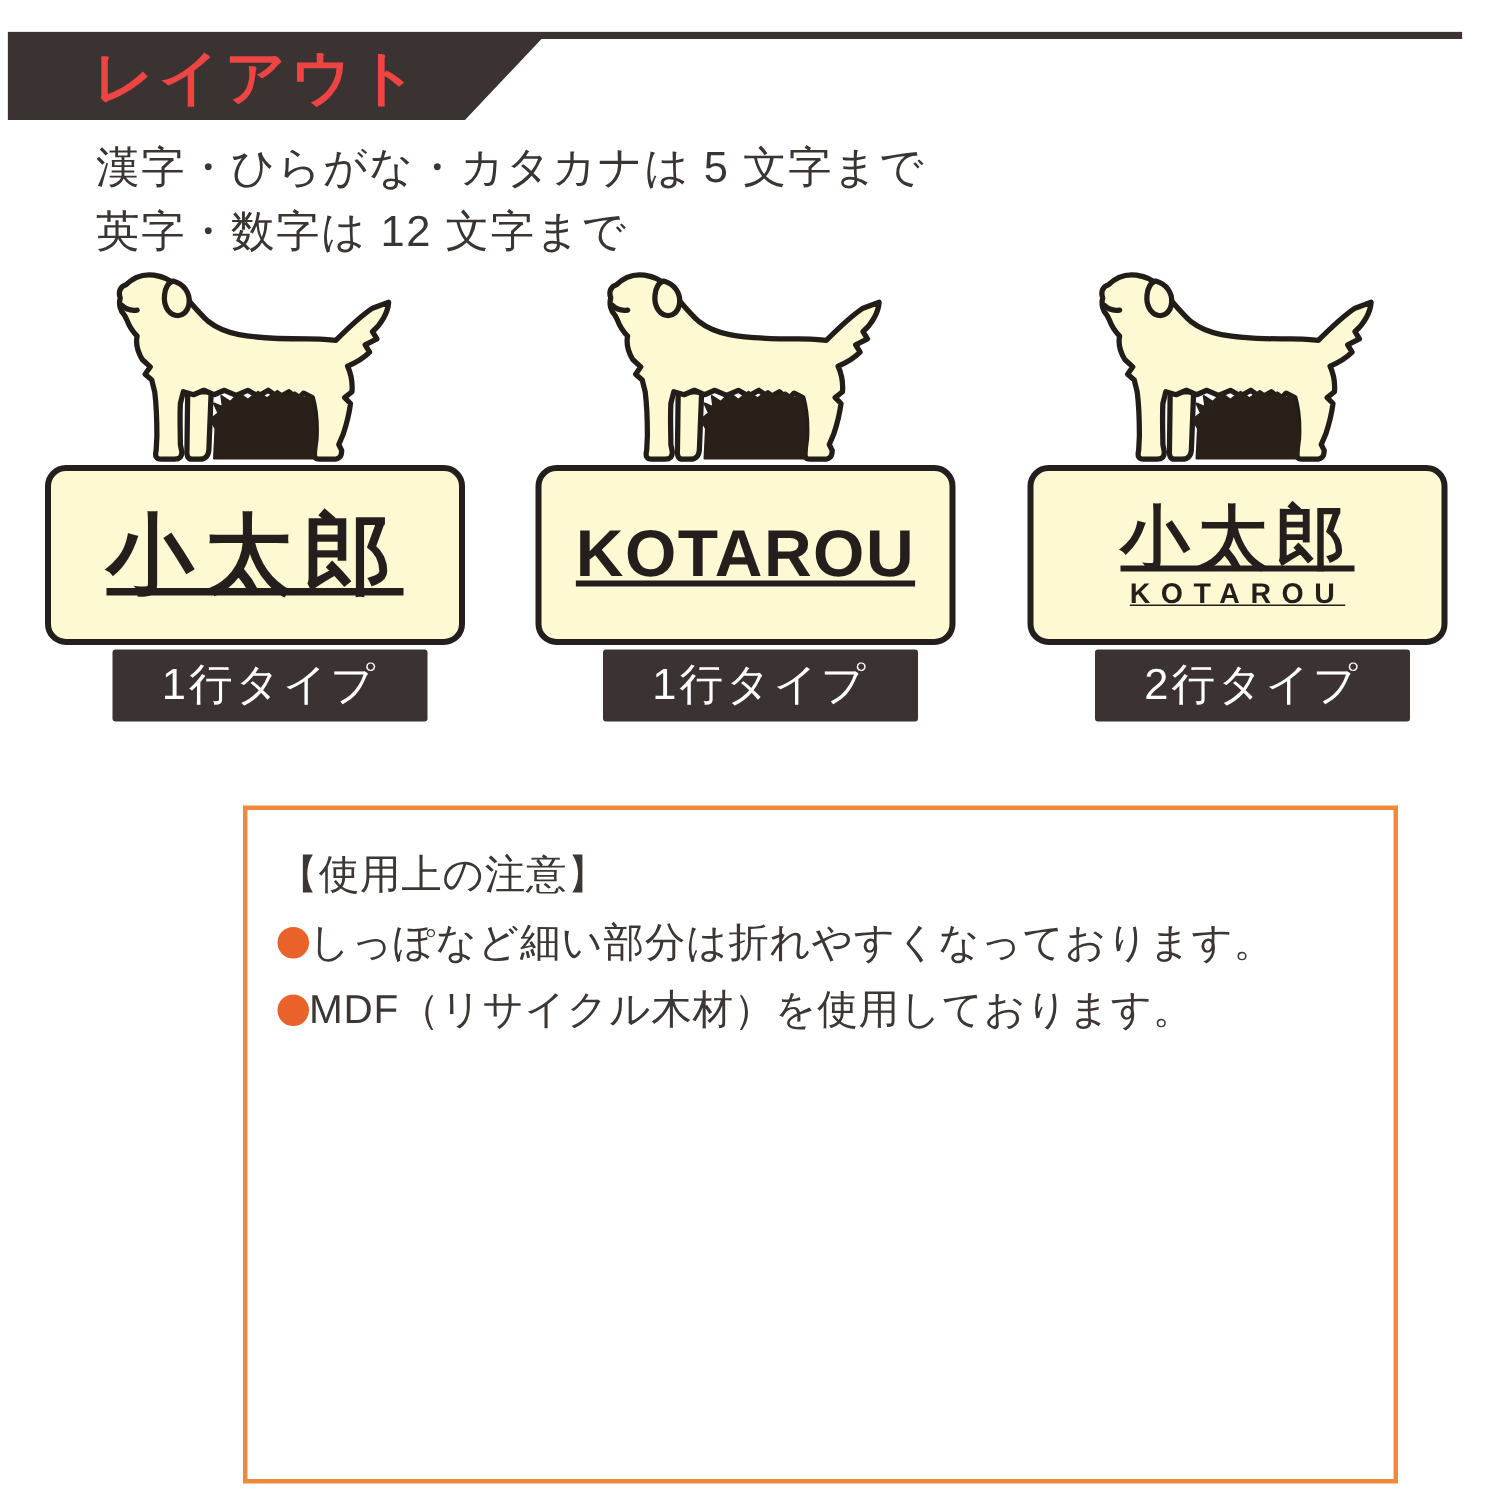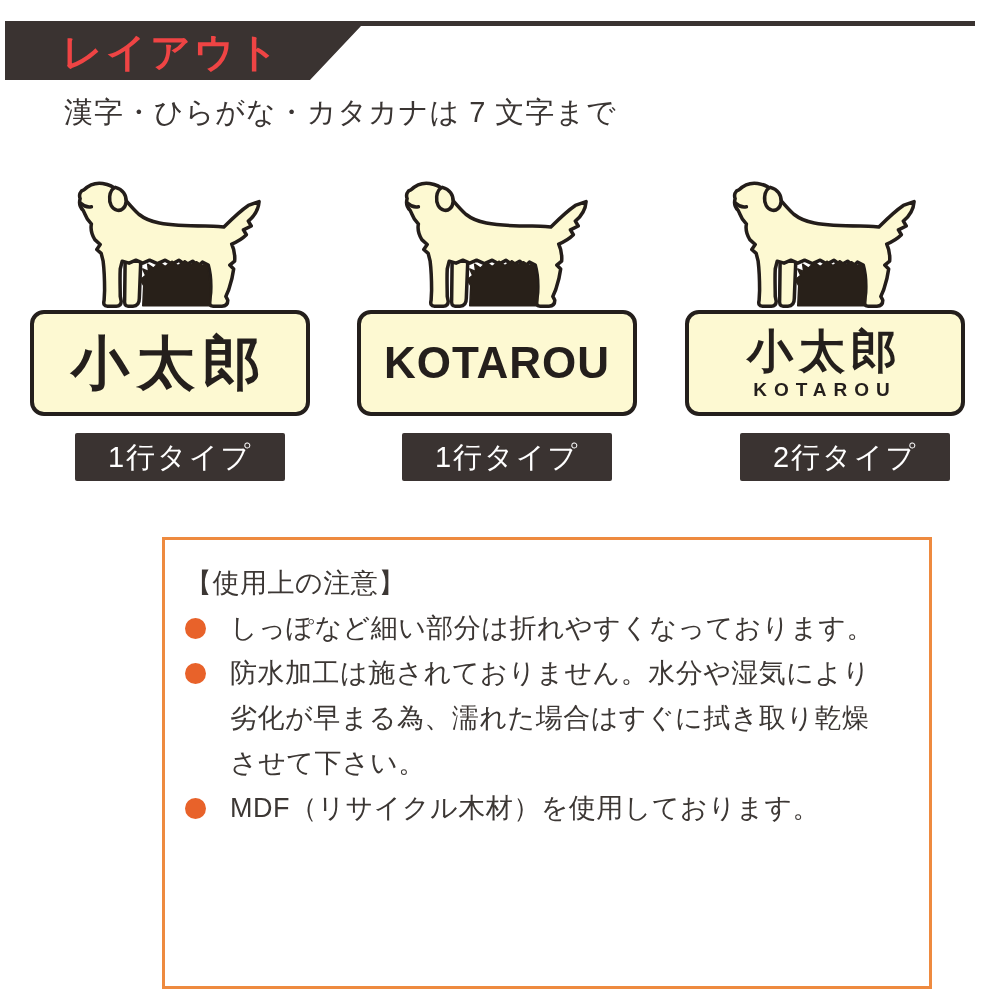--- a/index.html
+++ b/index.html
@@ -18,62 +18,64 @@
     letter-spacing:3px;line-height:46px;
   }
   
   .intro{position:absolute;left:64px;top:91px;font-size:29px;line-height:43px;letter-spacing:1px;color:#3a3533;}
   
   .dog{position:absolute;width:196px;height:132px;}
   .dog1{left:77px;top:181px;}
   .dog2{left:404px;top:181px;}
   .dog3{left:732px;top:181px;}
   .plate{
-    position:absolute;top:310px;width:280px;height:106px;box-sizing:border-box;
+    position:absolute;top:310px;width:280px;height:120px;box-sizing:border-box;
     background:#fdf9d2;border:4px solid #241f1c;border-radius:14px;
     display:flex;flex-direction:column;align-items:center;justify-content:center;
     color:#241f1c;
+    text-decoration:underline;
   }
   .plate1{left:30px;}
   .plate2{left:357px;}
   .plate3{left:685px;}
   .plate-name-kanji{font-size:58px;font-weight:600;letter-spacing:8px;line-height:1;white-space:nowrap;}
   .plate-name-latin{font-size:44px;font-weight:700;letter-spacing:1px;line-height:1;white-space:nowrap;}
   .plate3 .plate-name-kanji{font-size:46px;letter-spacing:6px;}
   .plate-name-sub{font-size:19px;font-weight:700;letter-spacing:7px;line-height:1;margin-top:6px;white-space:nowrap;}
   .type-label{
     position:absolute;top:433px;width:210px;height:48px;background:#3a3331;border-radius:2px;
     color:#ffffff;font-size:29px;letter-spacing:2px;line-height:48px;text-align:center;white-space:nowrap;
   }
   .label1{left:75px;}
   .label2{left:402px;}
-  .label3{left:730px;margin-left:10px;}
+  .label3{left:730px;}
   
   .notes{
     position:absolute;left:162px;top:537px;width:770px;height:452px;box-sizing:border-box;
     border:3px solid #ee8a3f;background:#ffffff;padding:21px 18px 0 20px;
     font-size:27px;line-height:45px;letter-spacing:0.5px;color:#3c3734;
   }
   .notes-title{font-weight:400;}
-  .note{display:flex;gap:24px;}
+  .note{display:flex;gap:0;}
   .dot{flex:none;width:21px;height:21px;border-radius:50%;background:#e8622a;margin-top:12px;}
   .note-lines{flex:1;}
 </style>
 </head>
 <body>
 
 <div class="canvas">
 
   <div class="banner-wrap">
     <div class="banner-shape"></div>
     <div class="banner-title">レイアウト</div>
   </div>
 
   <div class="intro">
-    <div>漢字・ひらがな・カタカナは 7 文字まで</div>
+    <div>漢字・ひらがな・カタカナは 5 文字まで</div>
+    <div>英字・数字は 12 文字まで</div>
   </div>
 
   <svg class="dog dog1" viewBox="0 0 200 135">
     <g stroke="#231d1a" stroke-width="3.6" stroke-linejoin="round" stroke-linecap="round">
       <path fill="#fdf9d2" d="M49,82 L65,82 L63.5,120 C63.5,125.5 61.5,128 57,128 L52,128 C49,128 48,125.5 48.5,121 Z"></path>
       <path fill="#fdf9d2" d="M3,18 C1.5,14 3,10 7,9 C12,4 19,1.5 26,2.5 C32,3.5 37,5.5 40,9 C48,17 55,27 63,34 C70,39.5 76,41.5 84,43 C97,45.5 116,46 131,46 C138,46 144,46.5 150,47 C157,40 166,31 175,25 L186,21 C185.5,28 181,36 175,41 L178,46 L170,50 L173,55 C168,60 163,62.5 158,64.5 C160.5,70 161.5,76 161,82 L156,86 L160,90 C159,98 157,105 155,111 L152,118 L154,122 C154,126.5 152,128 148,128 L139,128 C135.5,128 134.5,126 135.5,122 L136.5,114 C137,104 136,93 134,86 L128,83 L124,87 L118,82 L111,86 L104,81 L97,85 L90,81 L82,84.5 L74,81 L67,84 L60,81 L53,84 L46,82 L44,90 C43.5,100 44,110 44,118 L45,123 C45,127 43,128 40,128 L31,128 C27.5,128 26.5,126 27.5,122 L28,112 C28,100 27.5,90 26.5,82 L24.5,74 L20,70 L23.5,65 L18,60 C15,55 13.5,49 14.5,44 C11.5,41 9,37 7.5,33 L6,30 C3,27 1.8,22 3,18 Z"></path>
       <path fill="#282019" stroke="#282019" stroke-width="1.5" d="M67,127.5 L68,107 L64.5,101 L70,96.5 L67,90 L73,92.5 L72,85 L78,89 L84,83 L90,87.5 L97,82 L103,86.5 L110,81.5 L116,85.5 L122,82.5 L128,86.5 L131.5,84.5 C134.5,92 135.5,100 136,108 L136.5,116 L136.5,127.5 Z"></path>
       <path fill="#fdf9d2" d="M39,6.5 C46.5,8.5 50.5,14.5 50,21 C49.5,27.5 45,31 40.5,29.8 C35.5,28.5 32.5,23 33.2,16 C33.8,10.5 36,7.5 39,6.5 Z"></path>
       <path fill="none" d="M4,23 C7,26 10.5,27 14.5,26.3"></path>
     </g>
@@ -119,28 +121,20 @@
   <div class="notes">
     <div class="notes-title">【使用上の注意】</div>
 
     <div class="note">
       <span class="dot"></span>
       <div class="note-lines">
         <div>しっぽなど細い部分は折れやすくなっております。</div>
       </div>
     </div>
 
-    <div class="note">
-      <span class="dot"></span>
-      <div class="note-lines">
-        <div>防水加工は施されておりません。水分や湿気により</div>
-        <div>劣化が早まる為、濡れた場合はすぐに拭き取り乾燥</div>
-        <div>させて下さい。</div>
-      </div>
-    </div>
 
     <div class="note">
       <span class="dot"></span>
       <div class="note-lines">
         <div>MDF（リサイクル木材）を使用しております。</div>
 
       </div>
     </div>
   </div>
 

